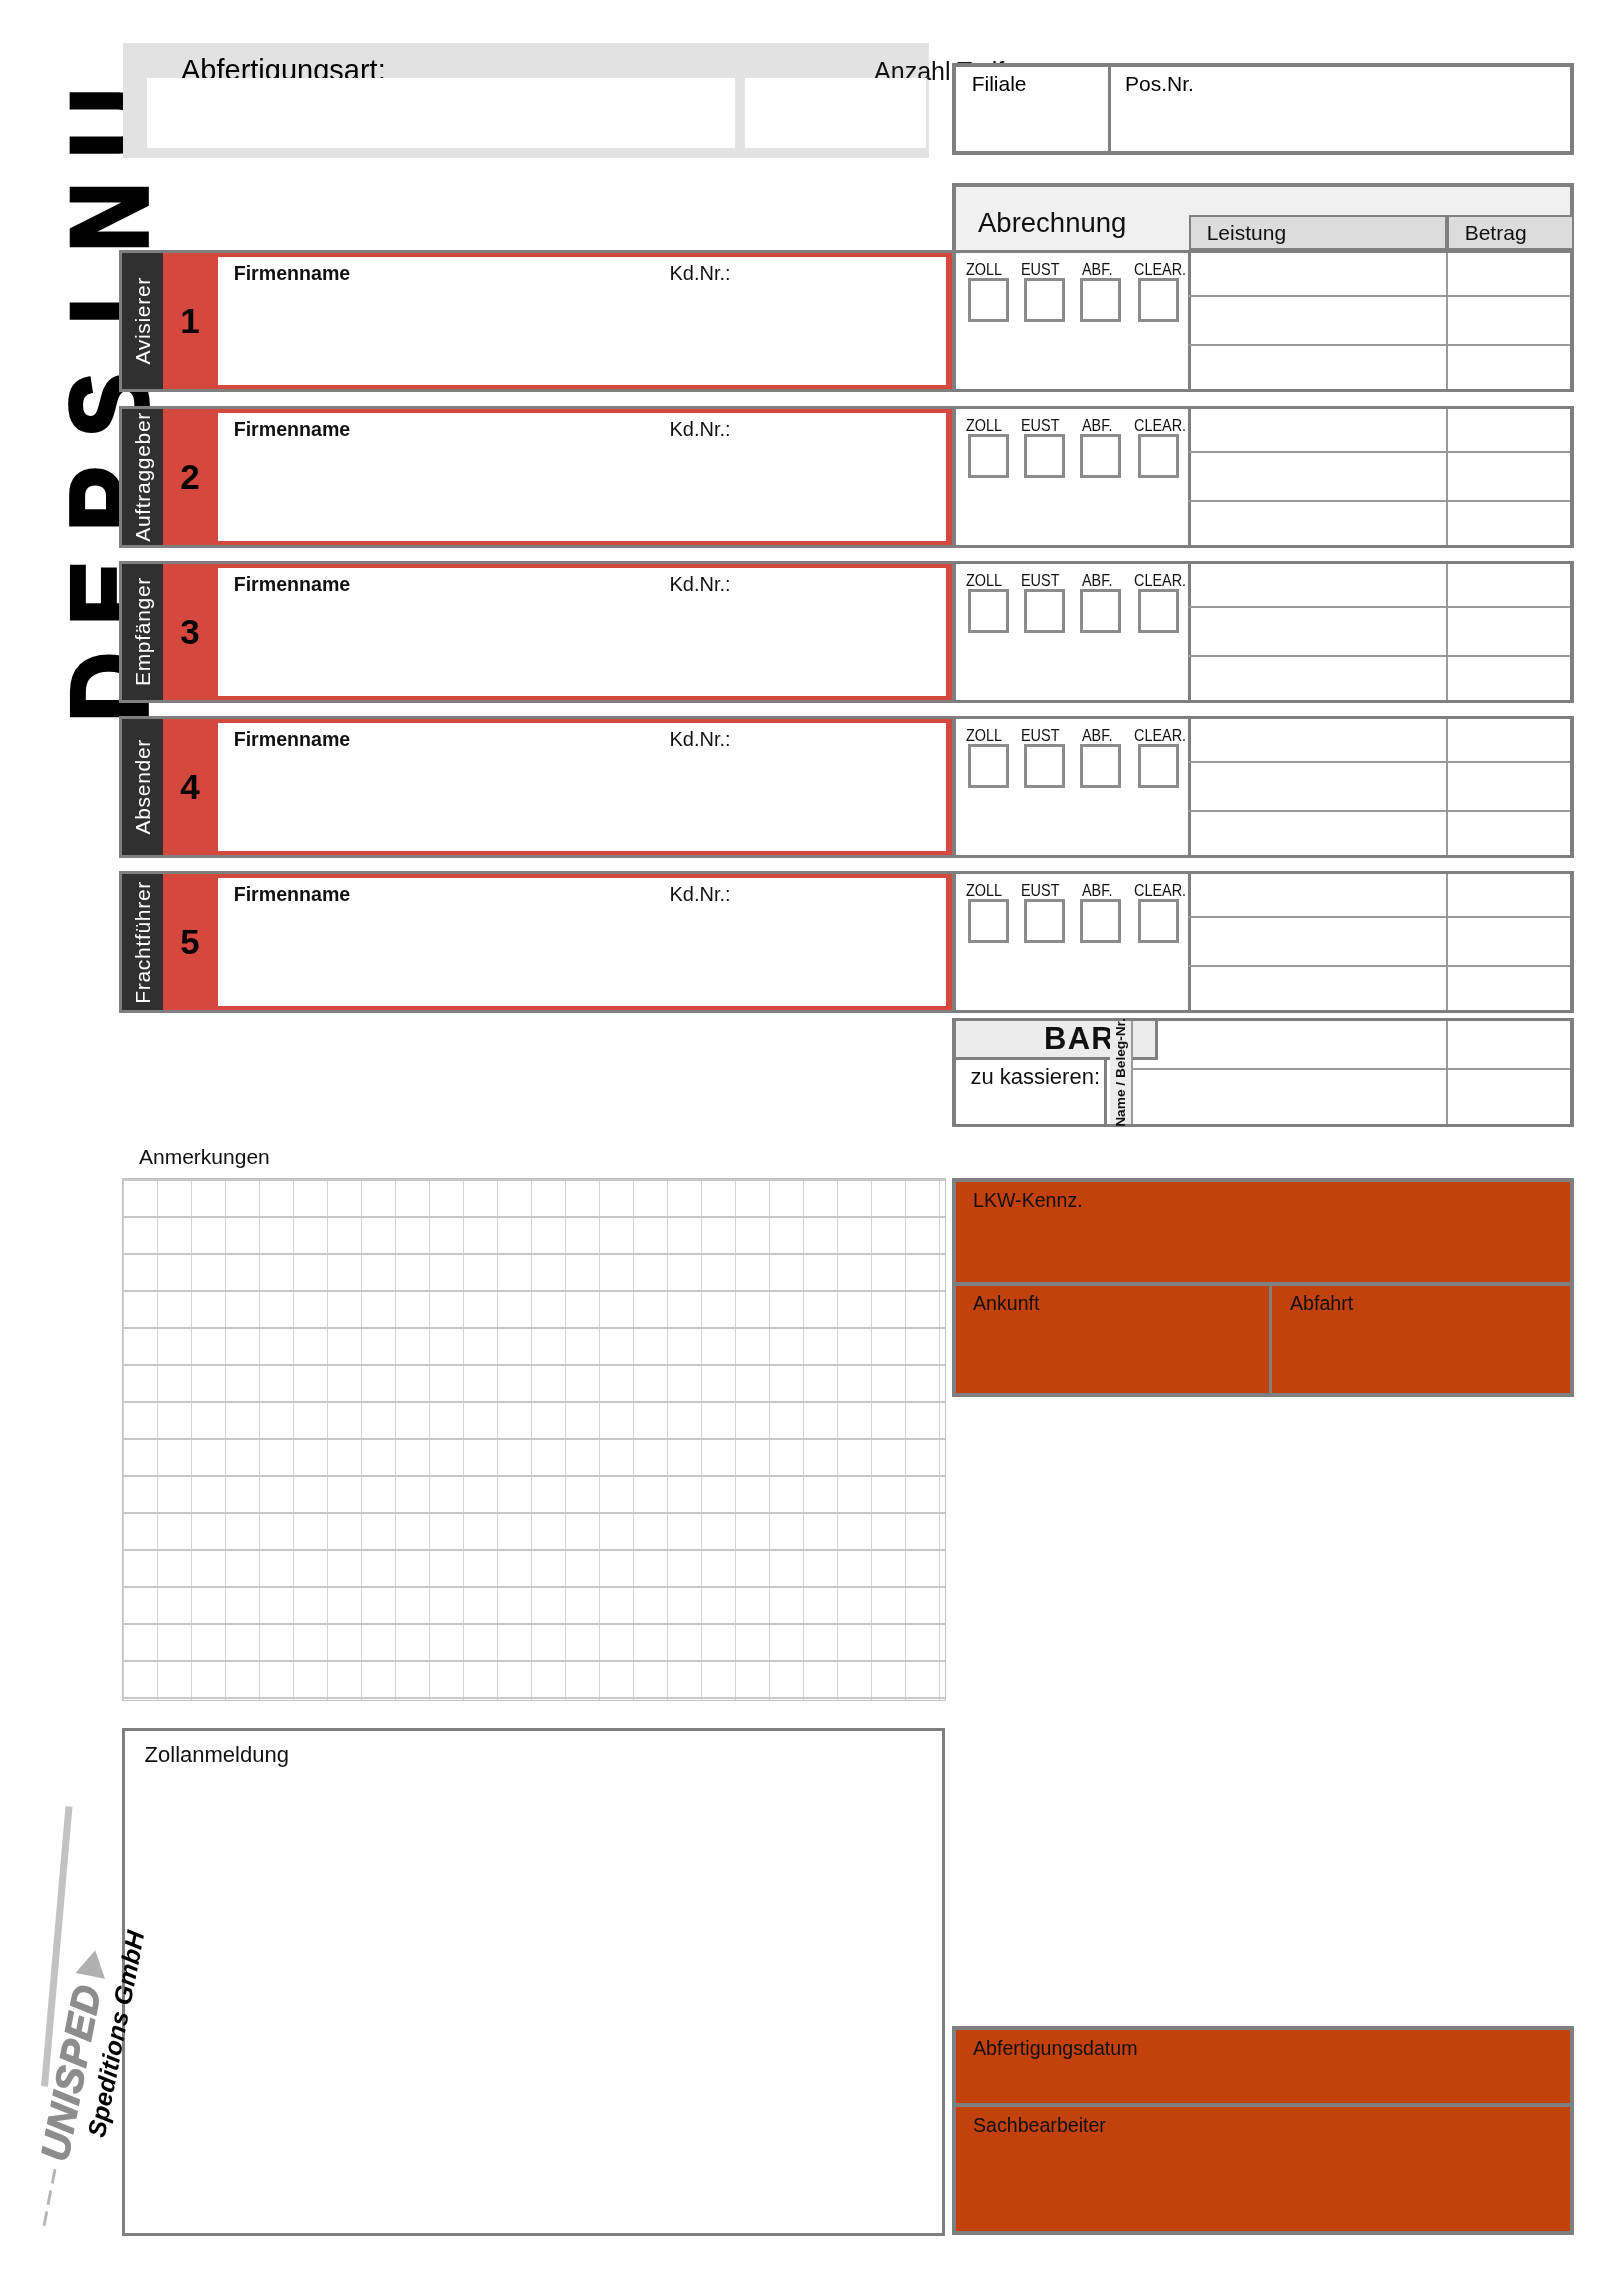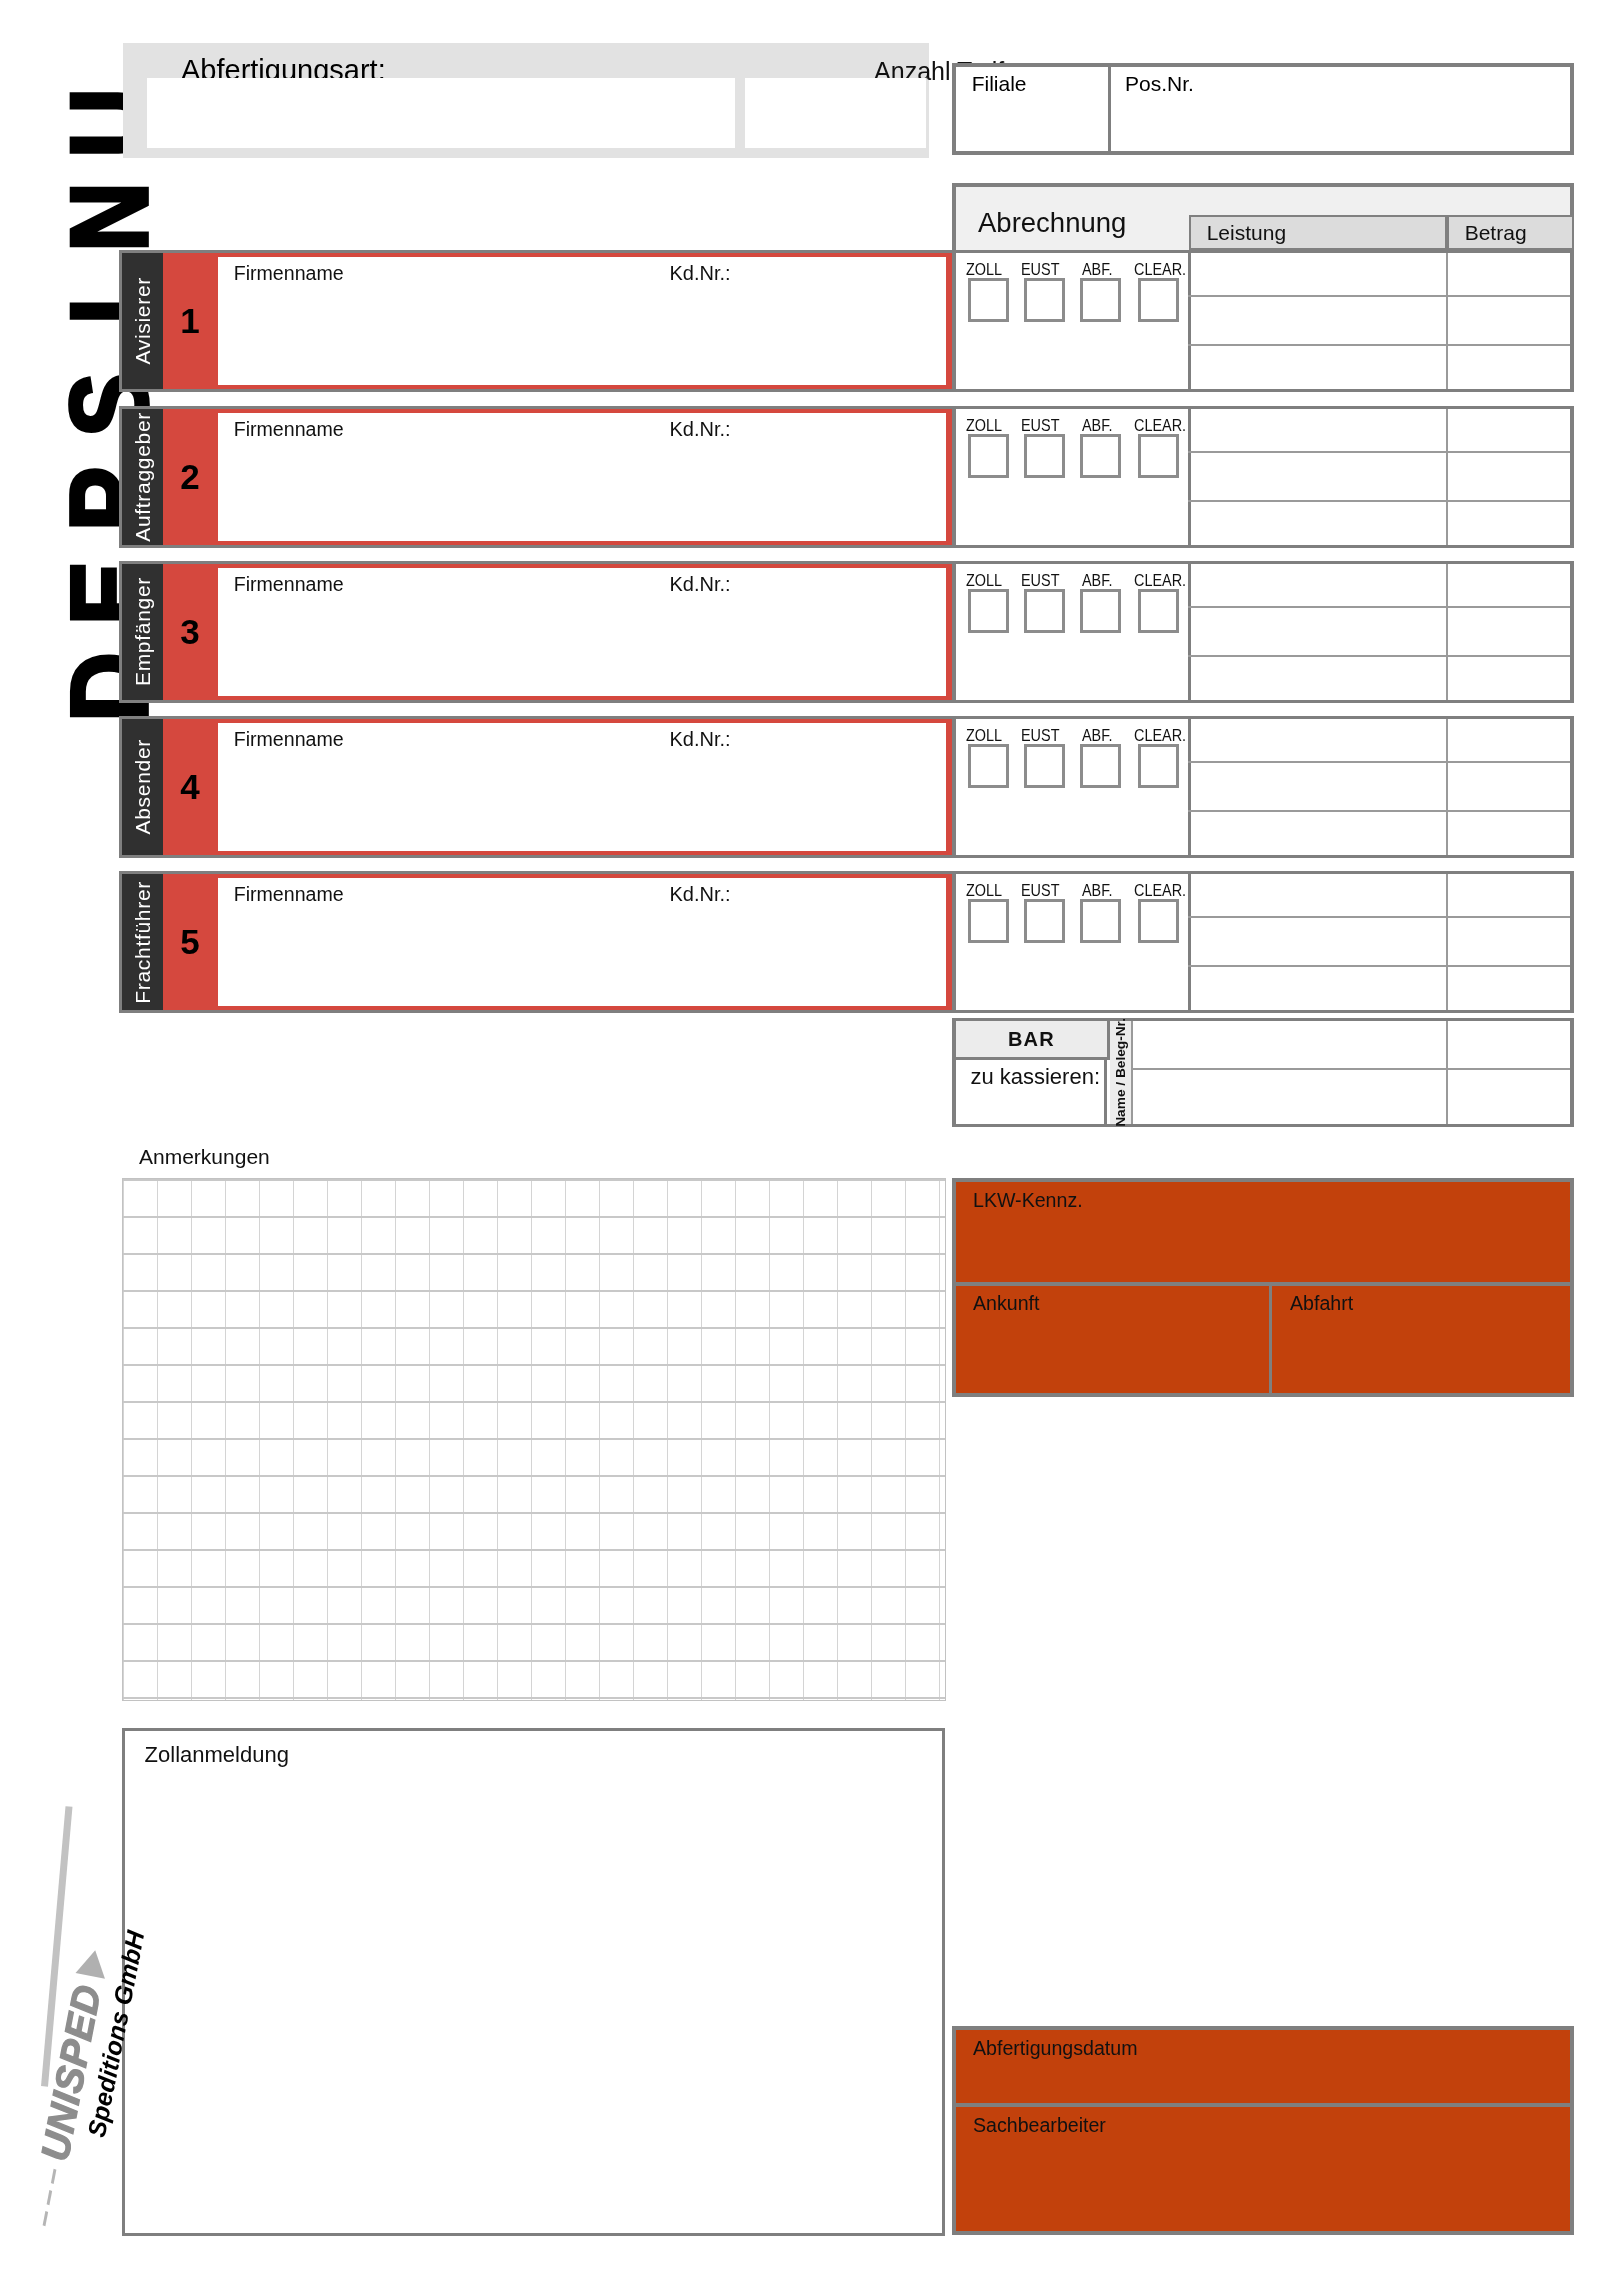--- a/index.html
+++ b/index.html
@@ -38,38 +38,38 @@
   
   .party{position:absolute;left:119px;width:838px;height:142px;border:3.9px solid #7f7f7f;
     background:#d5483e;box-sizing:border-box;}
   .party-label{position:absolute;left:0;top:0;width:41px;height:100%;background:#303030;
     display:flex;align-items:center;justify-content:center;}
   .party-label span{writing-mode:vertical-rl;transform:rotate(180deg);color:#fff;font-size:21px;
     letter-spacing:0.7px;white-space:nowrap;}
   .party-num{position:absolute;left:41px;top:0;width:54px;height:100%;display:flex;
     align-items:center;justify-content:center;font-size:35px;font-weight:bold;color:#000;}
   .party-input{position:absolute;left:96px;top:3.9px;right:7.9px;bottom:3.9px;background:#fff;}
-  .fn-label{position:absolute;left:15.7px;top:5.2px;font-size:19.6px;}
+  .fn-label{position:absolute;left:15.7px;top:5.2px;font-size:19.6px;font-weight:bold;}
   .kd-label{position:absolute;left:62%;top:5.2px;font-size:20px;}
 
   
   .ab-block{position:absolute;left:952px;width:622px;height:142px;background:#fff;
     border:3.9px solid #7f7f7f;border-left-width:4.6px;border-right-width:4.6px;box-sizing:border-box;}
   .zlab{position:absolute;top:6.5px;font-size:16.4px;transform:scaleX(.88);transform-origin:left;}
   .zbox{position:absolute;top:25px;width:35px;height:38px;border:3.3px solid #8c8c8c;background:#fff;}
   .vthick{position:absolute;top:0;bottom:0;width:2.6px;background:#7f7f7f;}
   .vthin{position:absolute;top:0;bottom:0;width:2px;background:#9a9a9a;}
   .hthin{position:absolute;height:2px;background:#9a9a9a;}
 
   
   .bar-block{position:absolute;left:952px;top:1018px;width:622px;height:109px;background:#fff;
     border:3.9px solid #7f7f7f;border-left-width:4.6px;border-right-width:4.6px;box-sizing:border-box;}
   .bar-gray{position:absolute;left:0;top:0;width:151px;height:36px;background:#ececec;
     border-right:3.3px solid #808080;border-bottom:3.3px solid #808080;
-    display:flex;align-items:center;justify-content:center;font-size:20px;font-weight:bold;letter-spacing:1.3px;}
+    display:flex;align-items:center;justify-content:center;font-size:31px;font-weight:bold;letter-spacing:1.3px;padding-left:48px;}
   .bar-white{position:absolute;left:0;top:39px;width:151px;bottom:0;background:#fff;
     border-right:3.3px solid #808080;font-size:22px;padding:3.9px 0 0 14.4px;box-sizing:border-box;}
   .bar-strip{position:absolute;left:154px;top:0;width:21px;bottom:0;background:#ececec;
     border-right:2px solid #9a9a9a;display:flex;align-items:center;justify-content:center;}
   .bar-strip span{writing-mode:vertical-rl;transform:rotate(180deg);font-size:13.7px;font-weight:bold;
     white-space:nowrap;}
 
   
   .anm-label{position:absolute;left:139px;top:1145px;font-size:21px;}
   .anm-grid{position:absolute;left:122px;top:1178px;width:824px;height:523px;background:#fff;

